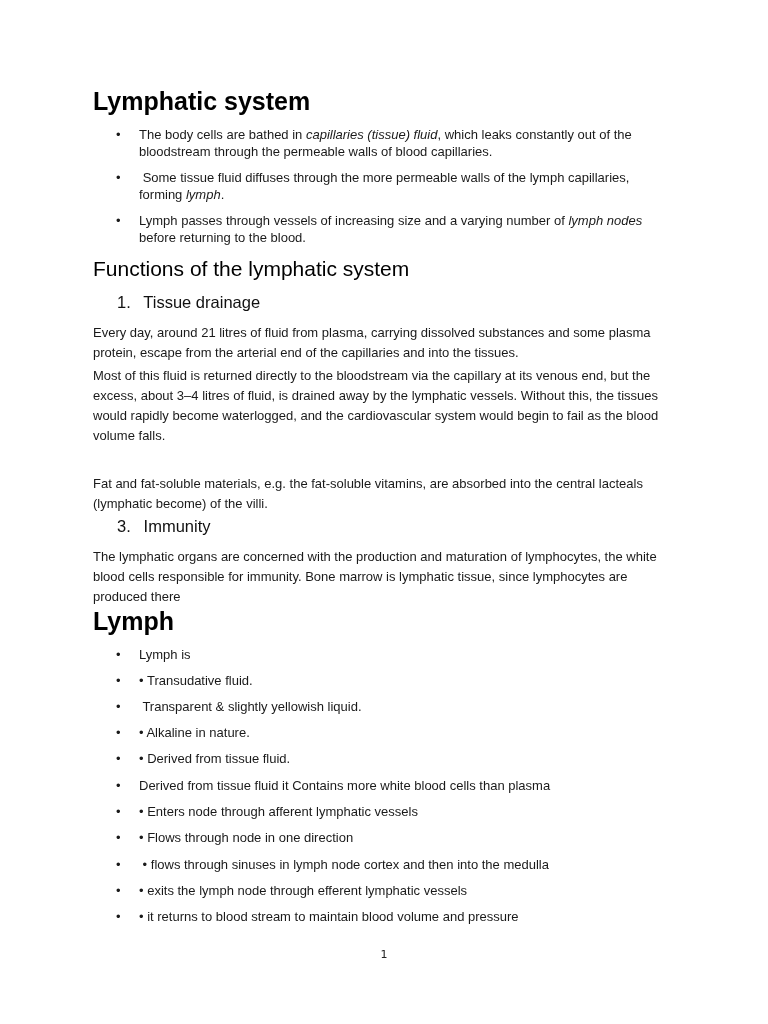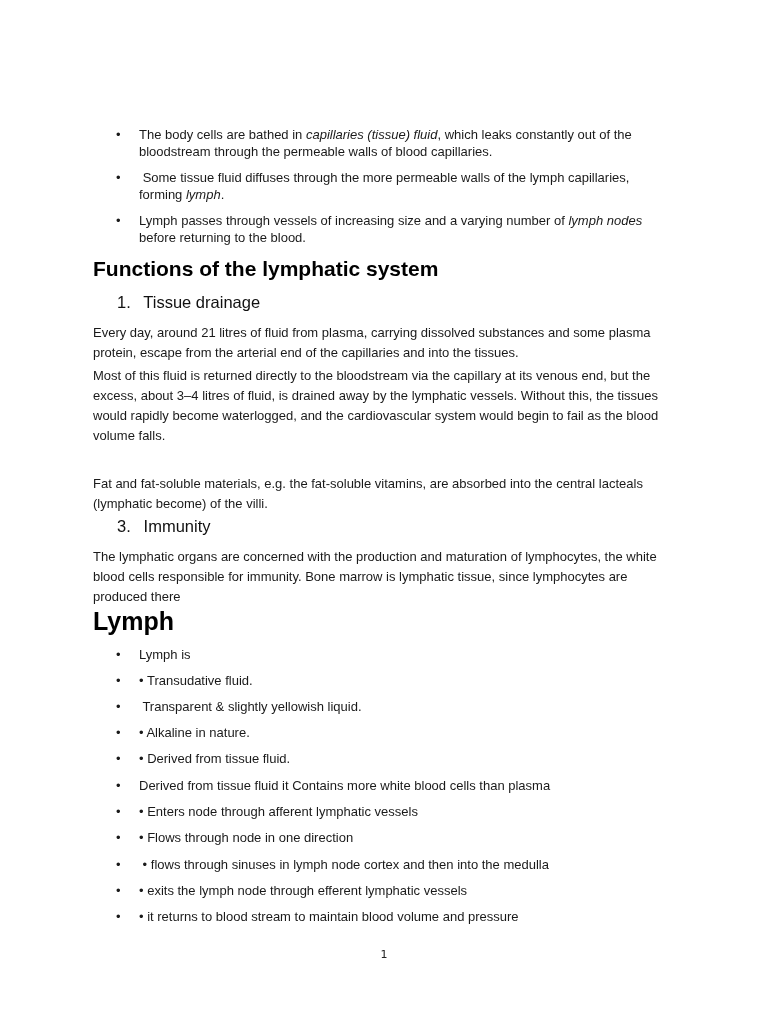--- a/index.html
+++ b/index.html
@@ -1,33 +1,34 @@
 <!DOCTYPE html>
 <html><head>
 <meta charset="utf-8">
 <style>
   html, body { margin: 0; padding: 0; background: #ffffff; }
   body { width: 768px; height: 1024px; position: relative; overflow: hidden; color: #111; font-family: "Liberation Sans", sans-serif; }
   .page { position: absolute; left: 0; top: 0; width: 768px; height: 1024px; }
   h1 { position: absolute; left: 93px; margin: 0; font-size: 25px; font-weight: bold; color: #000; line-height: 30px; }
-  h2 { position: absolute; left: 93px; margin: 0; font-size: 21px; font-weight: bold; color: #000; line-height: 26px; }
+  h2 { position: absolute; left: 93px; margin: 0; font-size: 21px; font-weight: normal; color: #000; line-height: 26px; }
   .sub { position: absolute; left: 117px; margin: 0; font-size: 16.5px; font-weight: normal; color: #111; line-height: 22px; }
   .sub .num { display: inline-block; width: 22px; }
   .para { position: absolute; left: 93px; width: 580px; margin: 0; font-size: 13px; line-height: 20px; color: #1a1a1a; }
   .bl { position: absolute; left: 116px; width: 560px; font-size: 13px; line-height: 16.5px; color: #1a1a1a; }
   .bl .dot { position: absolute; left: 0; top: 0; width: 10px; }
   .bl .txt { display: block; margin-left: 23px; }
   .pagenum { position: absolute; left: 0; width: 768px; top: 948px; text-align: center; font-size: 11px; color: #222; font-family: "DejaVu Sans", sans-serif; }
   i { font-style: italic; }
 </style>
 </head>
 <body>
 
 <div class="page">
 
+  <h1 style="top:86px">Lymphatic system</h1>
 
   <div class="bl" style="top:127px">
     <span class="dot">•</span>
     <span class="txt"><span>The body cells are bathed in </span><i>capillaries (tissue) fluid</i><span>, which leaks constantly out of the bloodstream through the permeable walls of blood capillaries.</span></span>
   </div>
   <div class="bl" style="top:170px">
     <span class="dot">•</span>
     <span class="txt" style="white-space:pre-wrap"><span> Some tissue fluid diffuses through the more permeable walls of the lymph capillaries, forming </span><i>lymph</i><span>.</span></span>
   </div>
   <div class="bl" style="top:213px">

